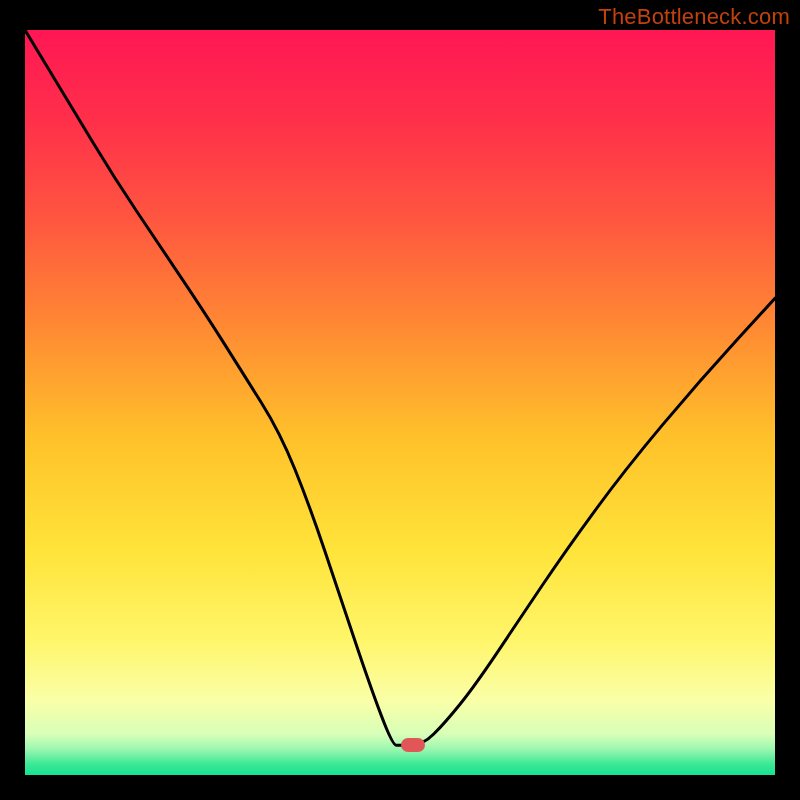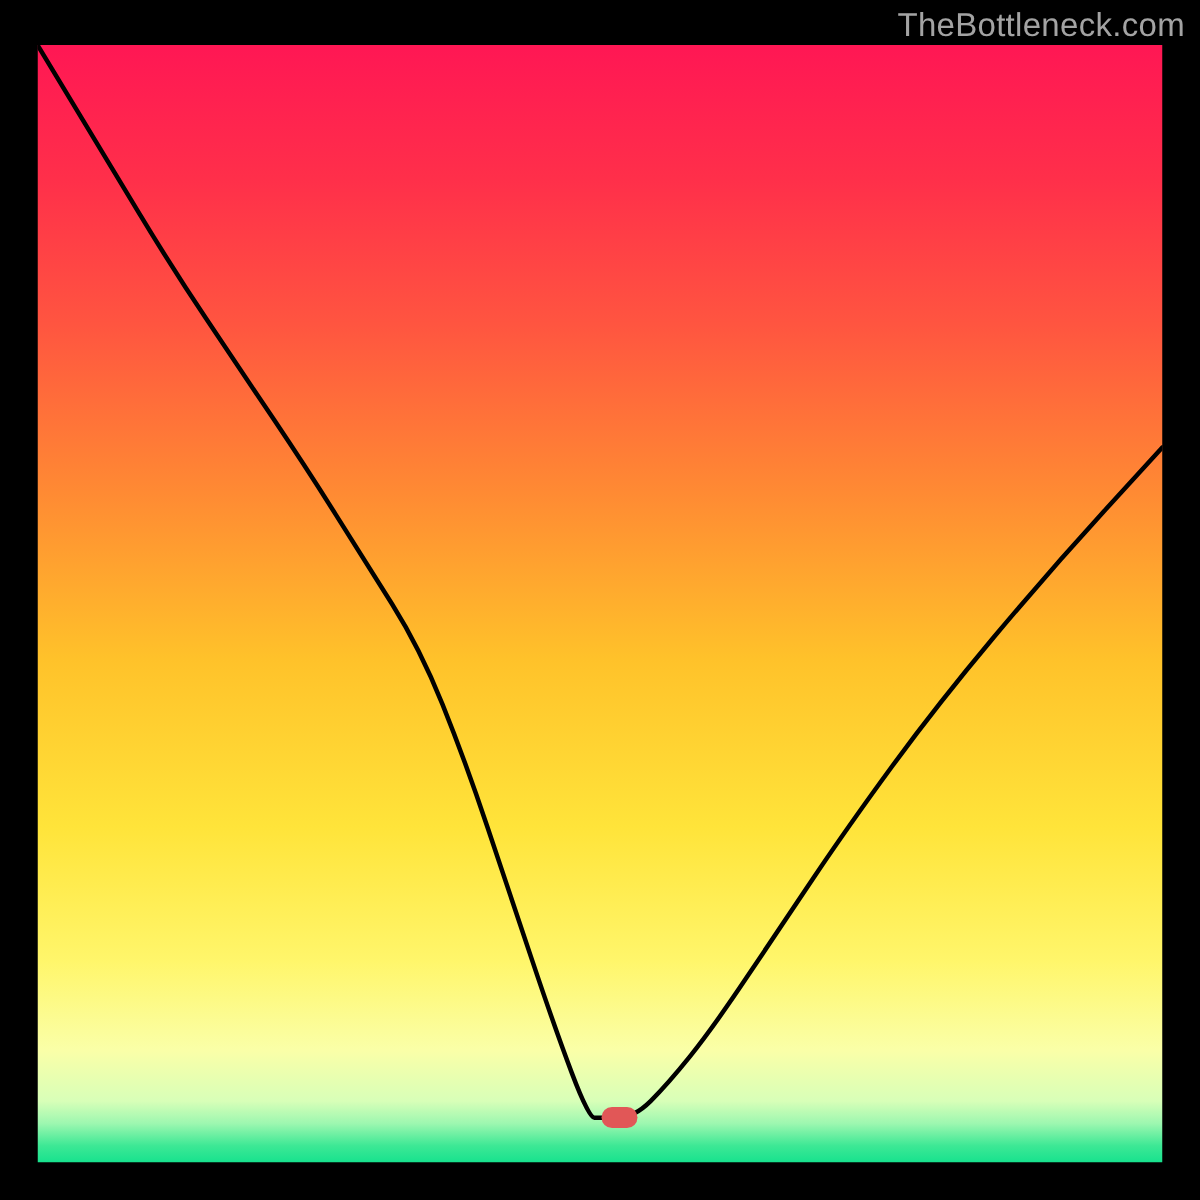--- a/index.html
+++ b/index.html
@@ -16,21 +16,21 @@
     left: 0;
     top: 0;
     width: 800px;
     height: 800px;
     background: #000;
   }
   .attribution {
     position: absolute;
     top: 4px;
     right: 10px;
-    color: #a3a3a3;
+    color: #c2410c;
     font-size: 22px;
     font-weight: 500;
     letter-spacing: 0.2px;
   }
   .plot-wrap {
     position: absolute;
     left: 25px;
     top: 30px;
     width: 750px;
     height: 745px;

